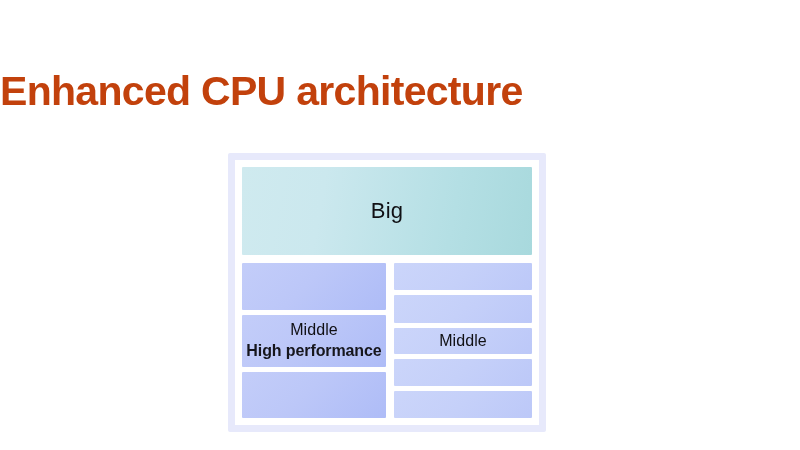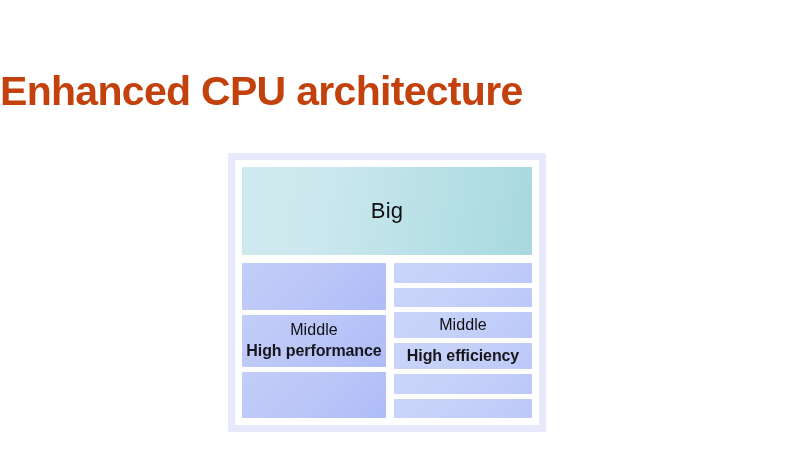--- a/index.html
+++ b/index.html
@@ -160,22 +160,19 @@
         </div>
         <div id="perf-block-bottom" class="core-block perf-block"></div>
       </div>
 
       <div id="eff-column" class="core-column">
         <div id="eff-block-1" class="core-block eff-block"></div>
         <div id="eff-block-2" class="core-block eff-block"></div>
         <div id="eff-block-3" class="core-block eff-block">
           <span id="eff-core-title" class="core-title">Middle</span>
         </div>
-        <div id="eff-block-4" class="core-block eff-block">
-          <span id="eff-core-subtitle" class="core-subtitle">High efficiency</span>
-        </div>
         <div id="eff-block-5" class="core-block eff-block"></div>
         <div id="eff-block-6" class="core-block eff-block"></div>
       </div>
 
     </div>
   </div>
 </div>
 
 </body></html>

